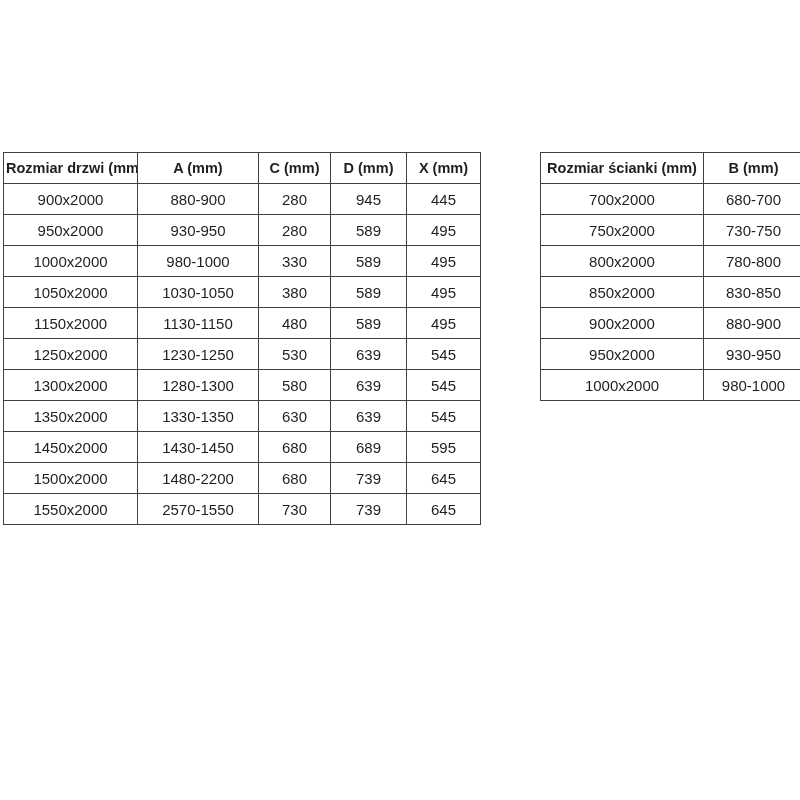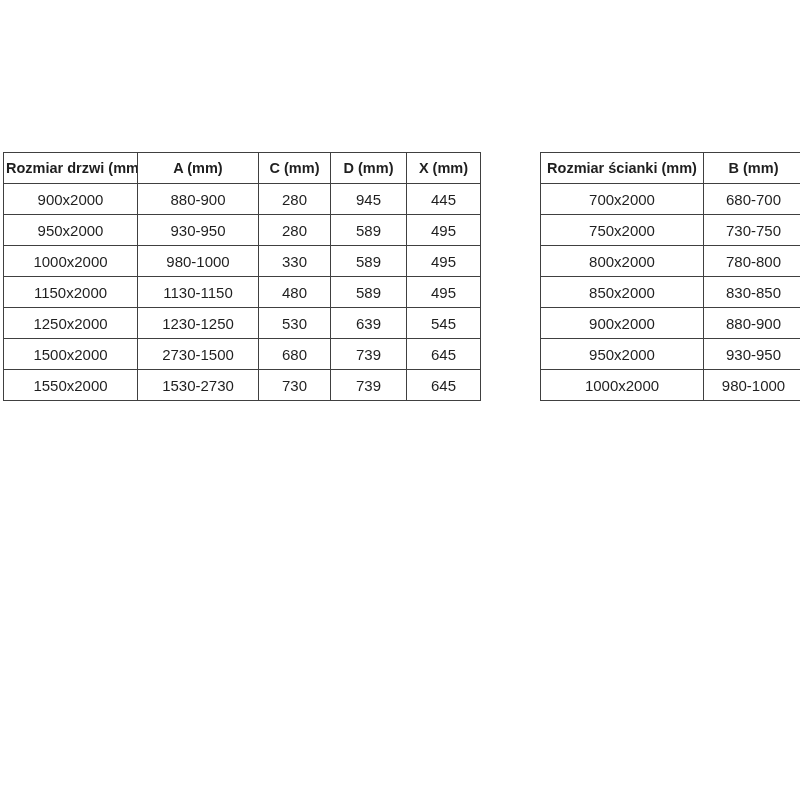--- a/index.html
+++ b/index.html
@@ -89,43 +89,71 @@
           <td>495</td>
         </tr>
         <tr>
           <td>1000x2000</td>
           <td>980-1000</td>
           <td>330</td>
           <td>589</td>
           <td>495</td>
         </tr>
         <tr>
+          <td>1050x2000</td>
+          <td>1030-1050</td>
+          <td>380</td>
+          <td>589</td>
+          <td>495</td>
+        </tr>
+        <tr>
           <td>1150x2000</td>
           <td>1130-1150</td>
           <td>480</td>
           <td>589</td>
           <td>495</td>
         </tr>
         <tr>
           <td>1250x2000</td>
           <td>1230-1250</td>
           <td>530</td>
           <td>639</td>
           <td>545</td>
         </tr>
         <tr>
+          <td>1300x2000</td>
+          <td>1280-1300</td>
+          <td>580</td>
+          <td>639</td>
+          <td>545</td>
+        </tr>
+        <tr>
+          <td>1350x2000</td>
+          <td>1330-1350</td>
+          <td>630</td>
+          <td>639</td>
+          <td>545</td>
+        </tr>
+        <tr>
+          <td>1450x2000</td>
+          <td>1430-1450</td>
+          <td>680</td>
+          <td>689</td>
+          <td>595</td>
+        </tr>
+        <tr>
           <td>1500x2000</td>
-          <td>2730-1500</td>
+          <td>1480-2200</td>
           <td>680</td>
           <td>739</td>
           <td>645</td>
         </tr>
         <tr>
           <td>1550x2000</td>
-          <td>1530-2730</td>
+          <td>2570-1550</td>
           <td>730</td>
           <td>739</td>
           <td>645</td>
         </tr>
       </tbody>
   </table>
 
   <table class="spec" id="wall-table">
     <colgroup>
       <col style="width:163px">

